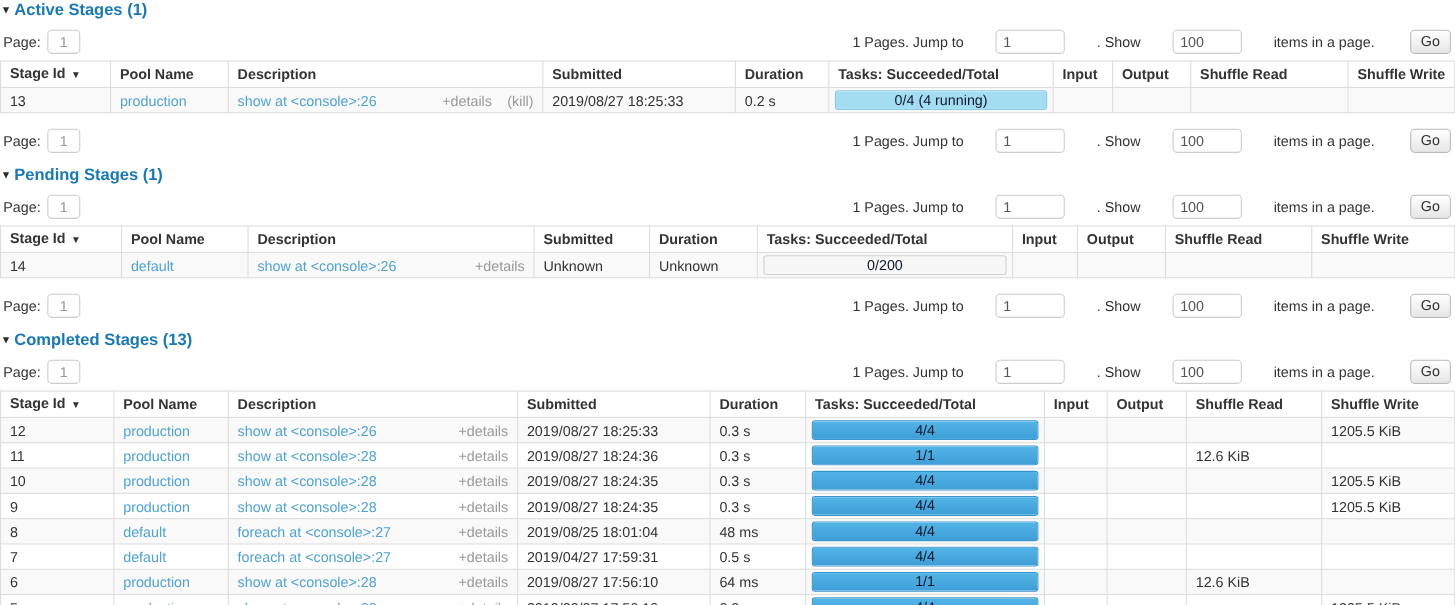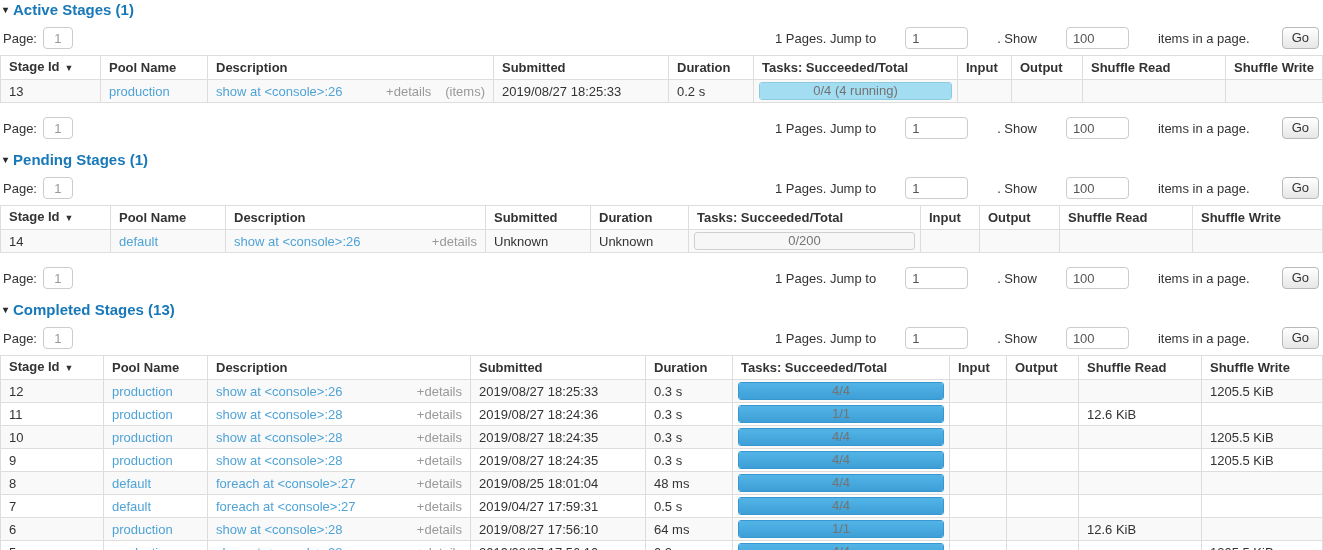--- a/index.html
+++ b/index.html
@@ -64,21 +64,21 @@
   .progress {
     position:relative; height:18px; border:1px solid #d0d0d0; border-radius:3px;
     background:#f7f7f7; display:flex; align-items:center; justify-content:center;
     overflow:hidden;
   }
   .progress.kind-done    { border-color:#3697d1; }
   .progress.kind-running { border-color:#8ccadf; }
   .fill { position:absolute; top:0; left:0; bottom:0; width:100%; }
   .fill.done    { background:linear-gradient(#52b4e6,#3d9fd6); }
   .fill.running { background:#a3ddf2; }
-  .plabel { position:relative; z-index:1; color:#737373; font-size:13px; line-height:16px; }
+  .plabel { position:relative; z-index:1; color:#0f172a; font-size:13px; line-height:16px; }
 </style>
 </head>
 <body>
 
 <div class="page">
 
   <div class="section">
     <h4 class="section-title">
       <span class="collapse-arrow">▾</span>
       <span>Active Stages (1)</span>
@@ -128,21 +128,21 @@
         </thead>
         <tbody>
           <tr>
             <td>13</td>
             <td><a class="cell-link">production</a></td>
             <td>
               <div class="desc-wrap">
                 <a class="cell-link">show at &lt;console&gt;:26</a>
                 <span class="desc-right">
                   <span class="muted">+details</span>
-                  <span class="muted">(items)</span>
+                  <span class="muted">(kill)</span>
                 </span>
               </div>
             </td>
             <td>2019/08/27 18:25:33</td>
             <td>0.2 s</td>
             <td class="tasks-cell">
               <div class="progress kind-running">
                 <div class="fill running"></div>
                 <span class="plabel">0/4 (4 running)</span>
               </div>

